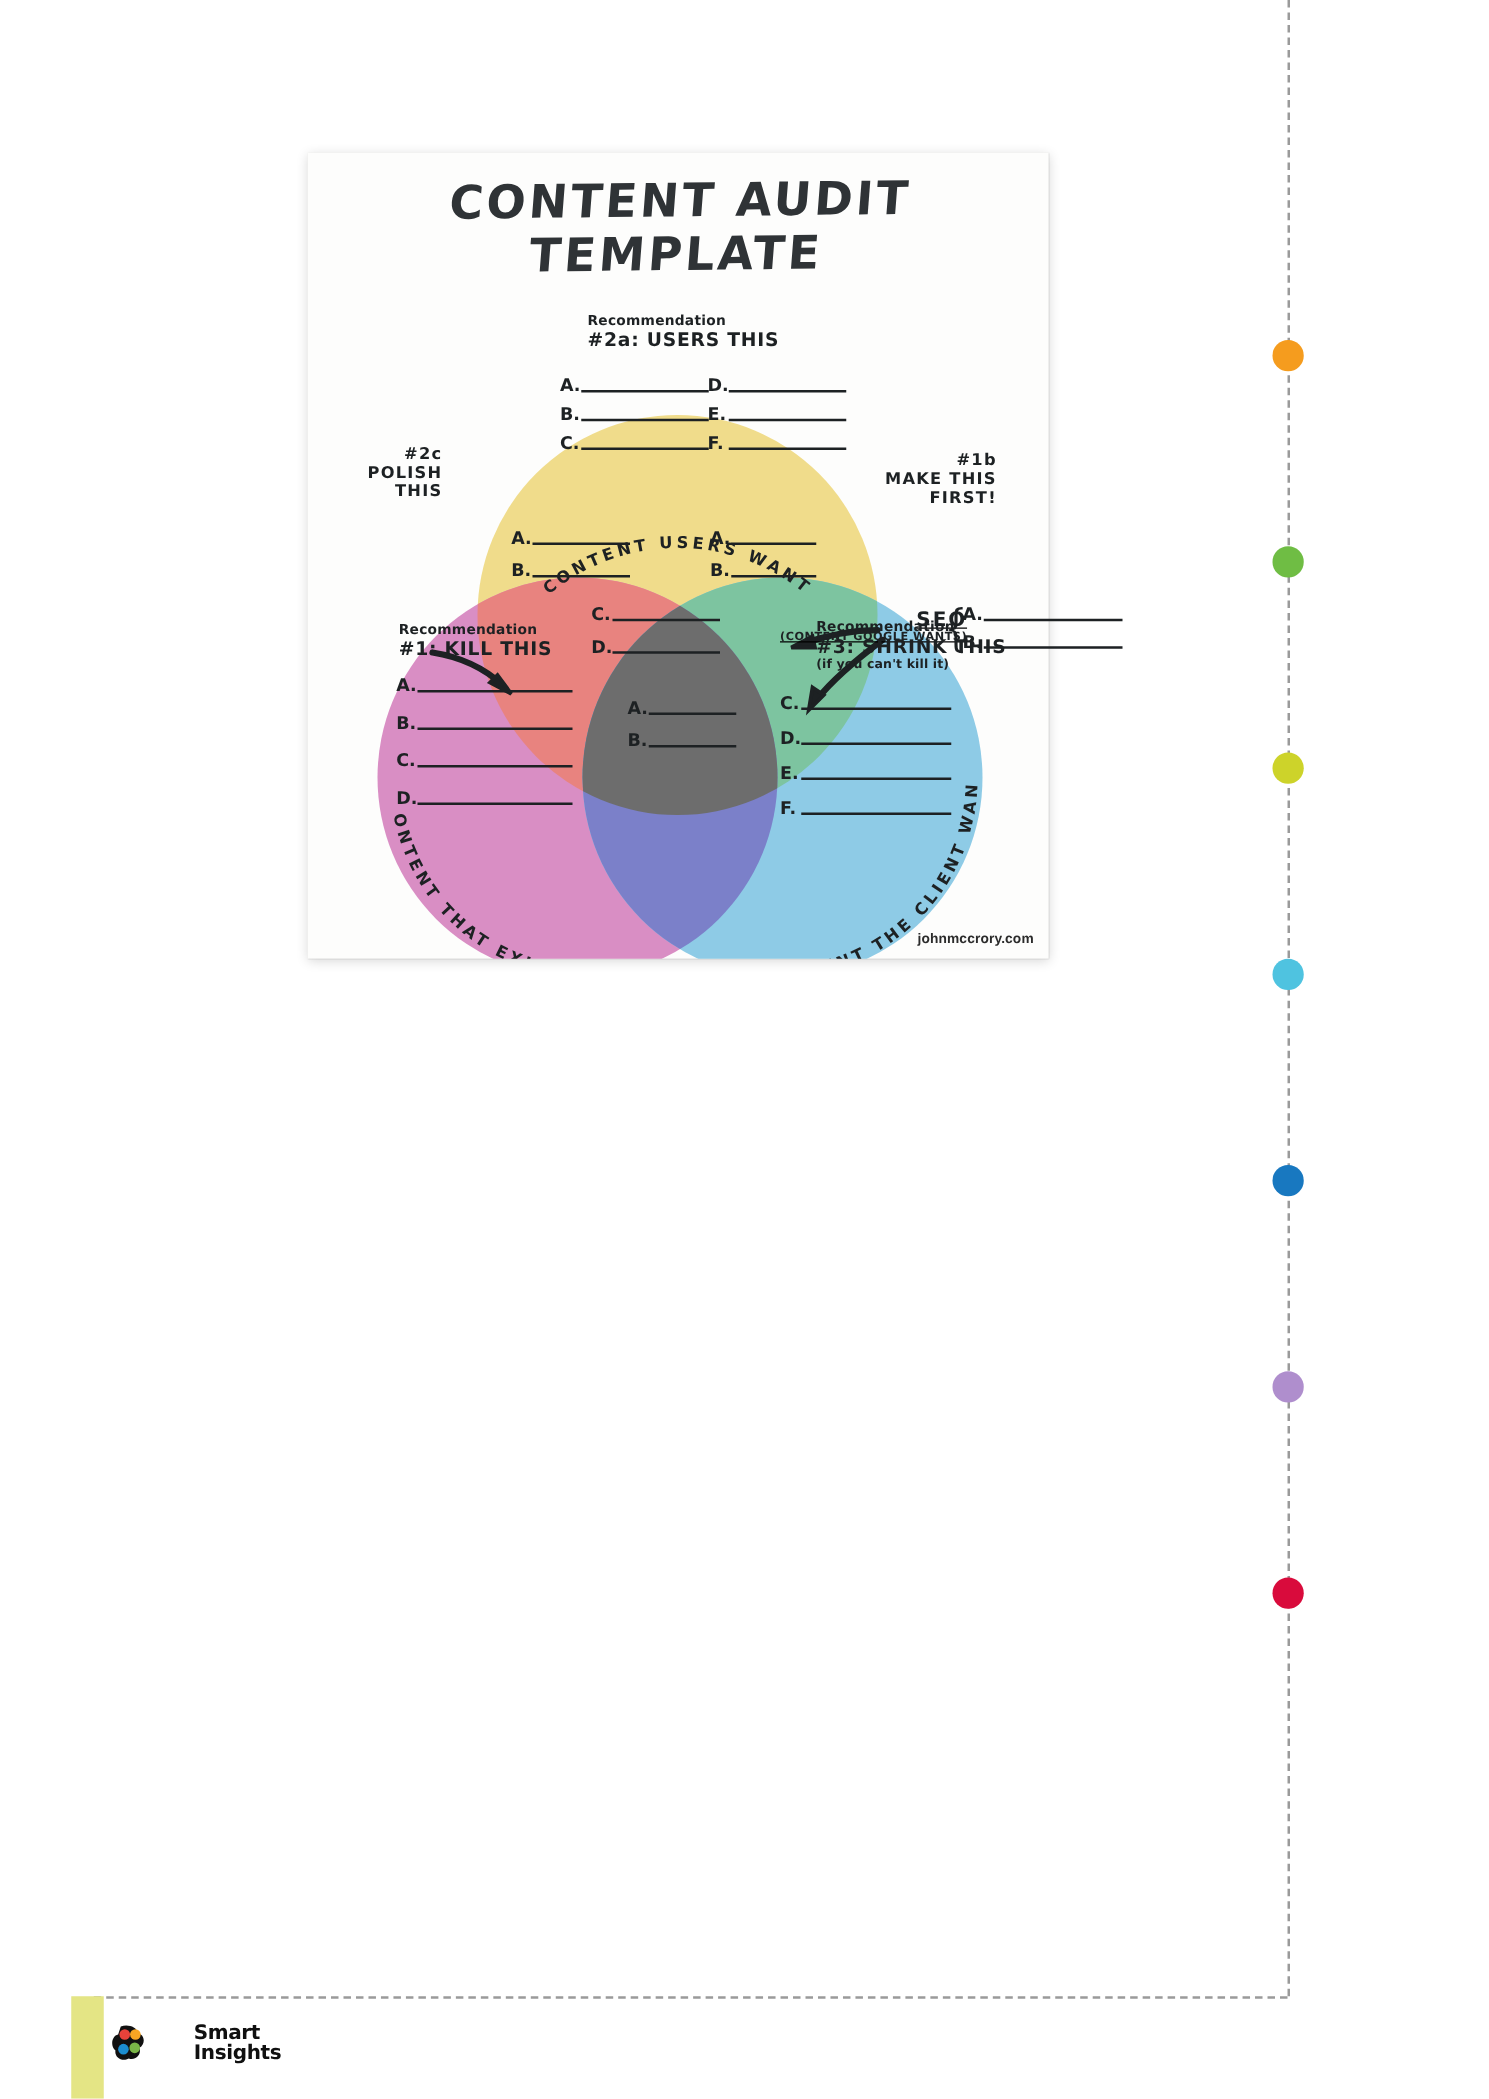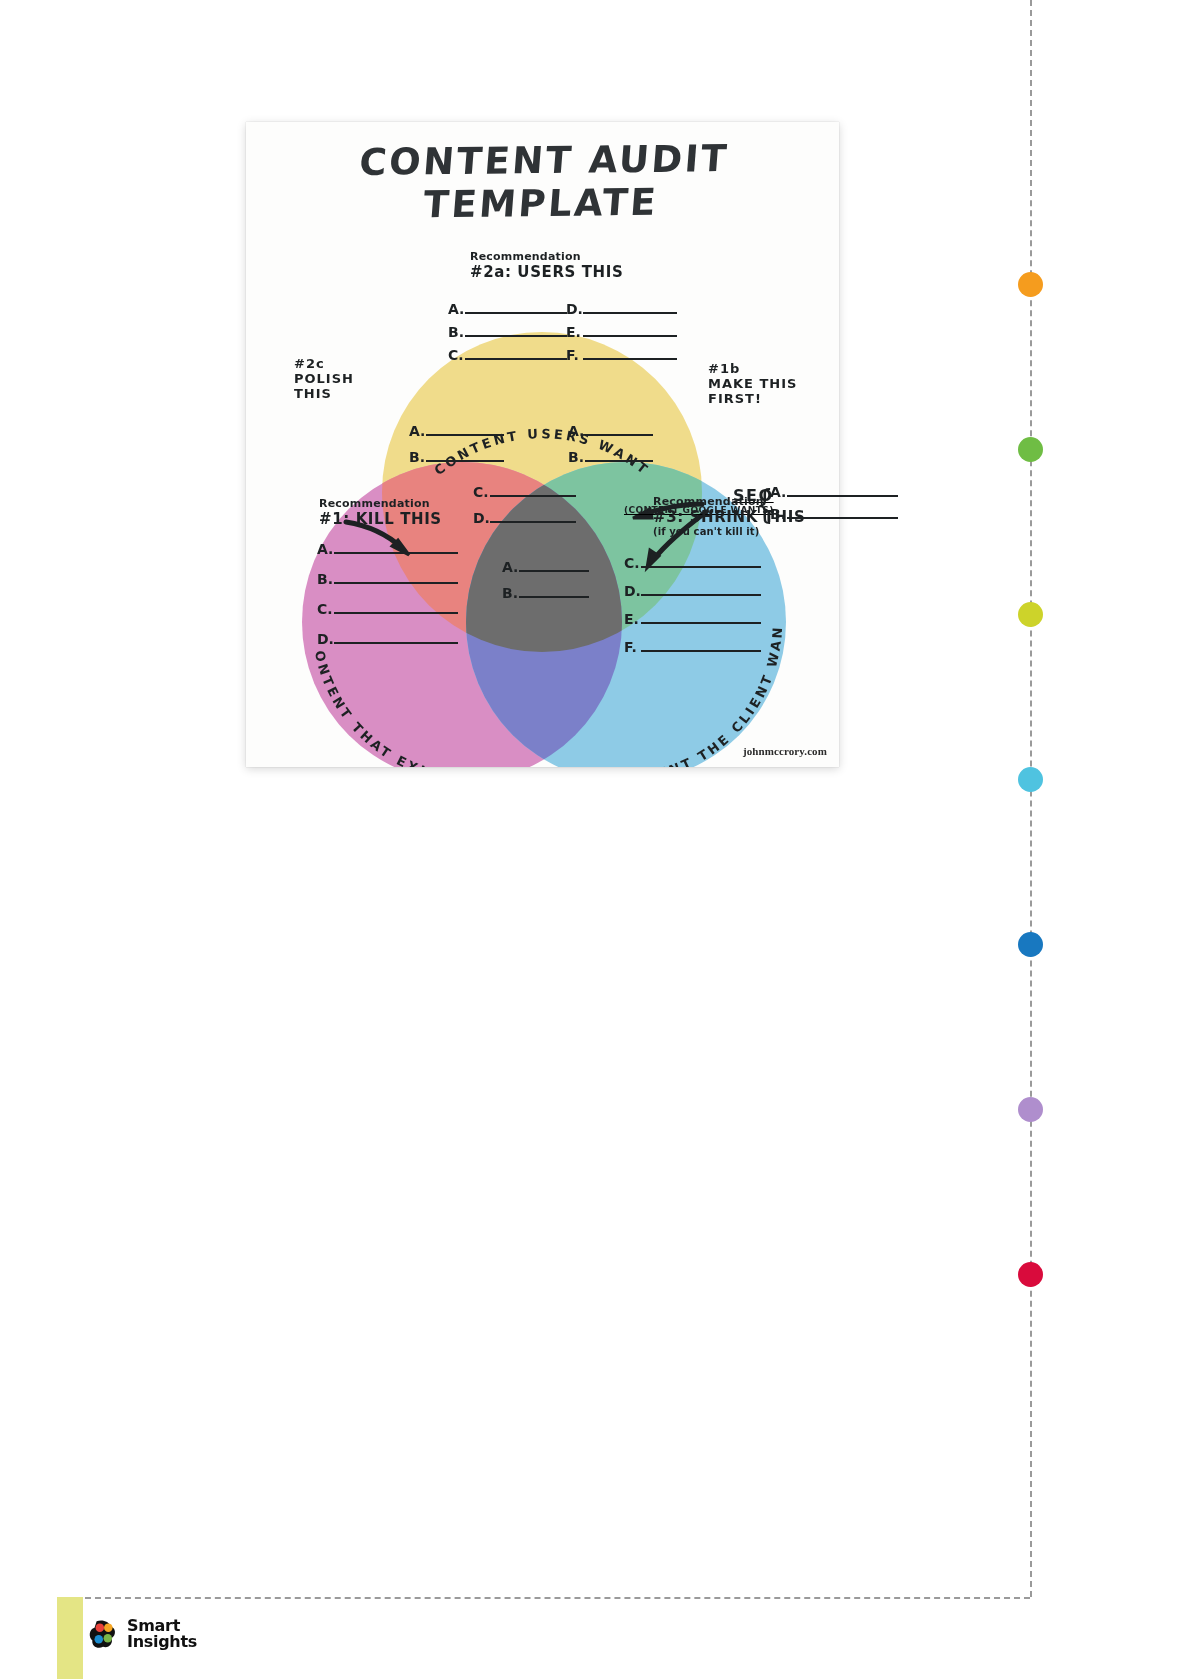--- a/index.html
+++ b/index.html
@@ -114,20 +114,21 @@
     letter-spacing: 3px;
   }
 
   .annot {
     font-family: "DejaVu Sans", sans-serif;
     font-weight: bold;
     font-size: 13px;
     letter-spacing: 1px;
     color: #1d2123;
     line-height: 1.15;
+    text-align: right;
   }
 
   #seo-label {
     position: absolute;
     left: 378px;
     top: 364px;
     text-decoration: underline;
   }
   #seo-word {
     font-family: "DejaVu Sans", sans-serif;
@@ -150,21 +151,21 @@
     font-size: 40px;
     color: #1d2123;
     font-family: "DejaVu Serif", serif;
     transform: scaleX(.7);
   }
 
   #attribution {
     position: absolute;
     right: 12px;
     bottom: 10px;
-    font-family: Liberation Serif, serif;
+    font-family: Liberation Sans, sans-serif;
     font-weight: bold;
     font-size: 11px;
     color: #2b2b2b;
     letter-spacing: .1px;
   }
 
   
   #footer-rule {
     position: absolute;
     left: 75px;
@@ -189,20 +190,21 @@
     align-items: center;
     gap: 7px;
   }
   #brand-text {
     font-family: "DejaVu Sans", sans-serif;
     font-weight: bold;
     font-size: 16px;
     line-height: 1.0;
     color: #101010;
     letter-spacing: -0.3px;
+    margin-left: 28px;
   }
 </style>
 </head>
 <body>
 
 <div id="margin-rule"></div>
 <div id="margin-dots">
     <div class="margin-dot" style="background: rgb(245, 156, 30); top: 272px;"></div>
     <div class="margin-dot" style="background: rgb(111, 189, 68); top: 437px;"></div>
     <div class="margin-dot" style="background: rgb(205, 211, 42); top: 602px;"></div>

